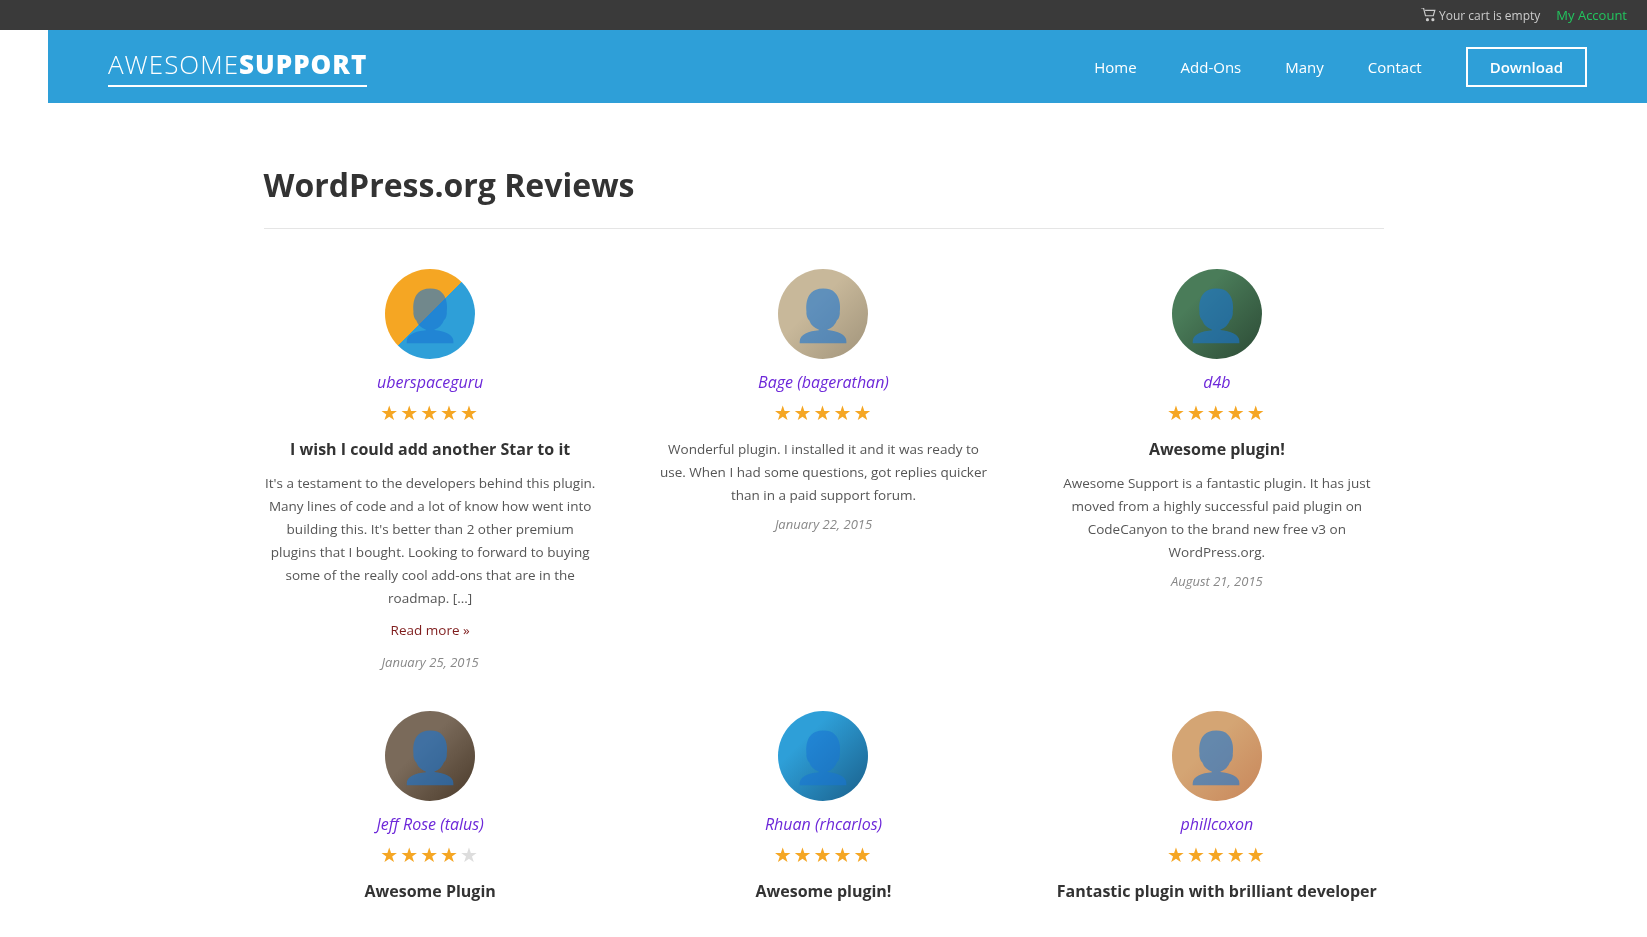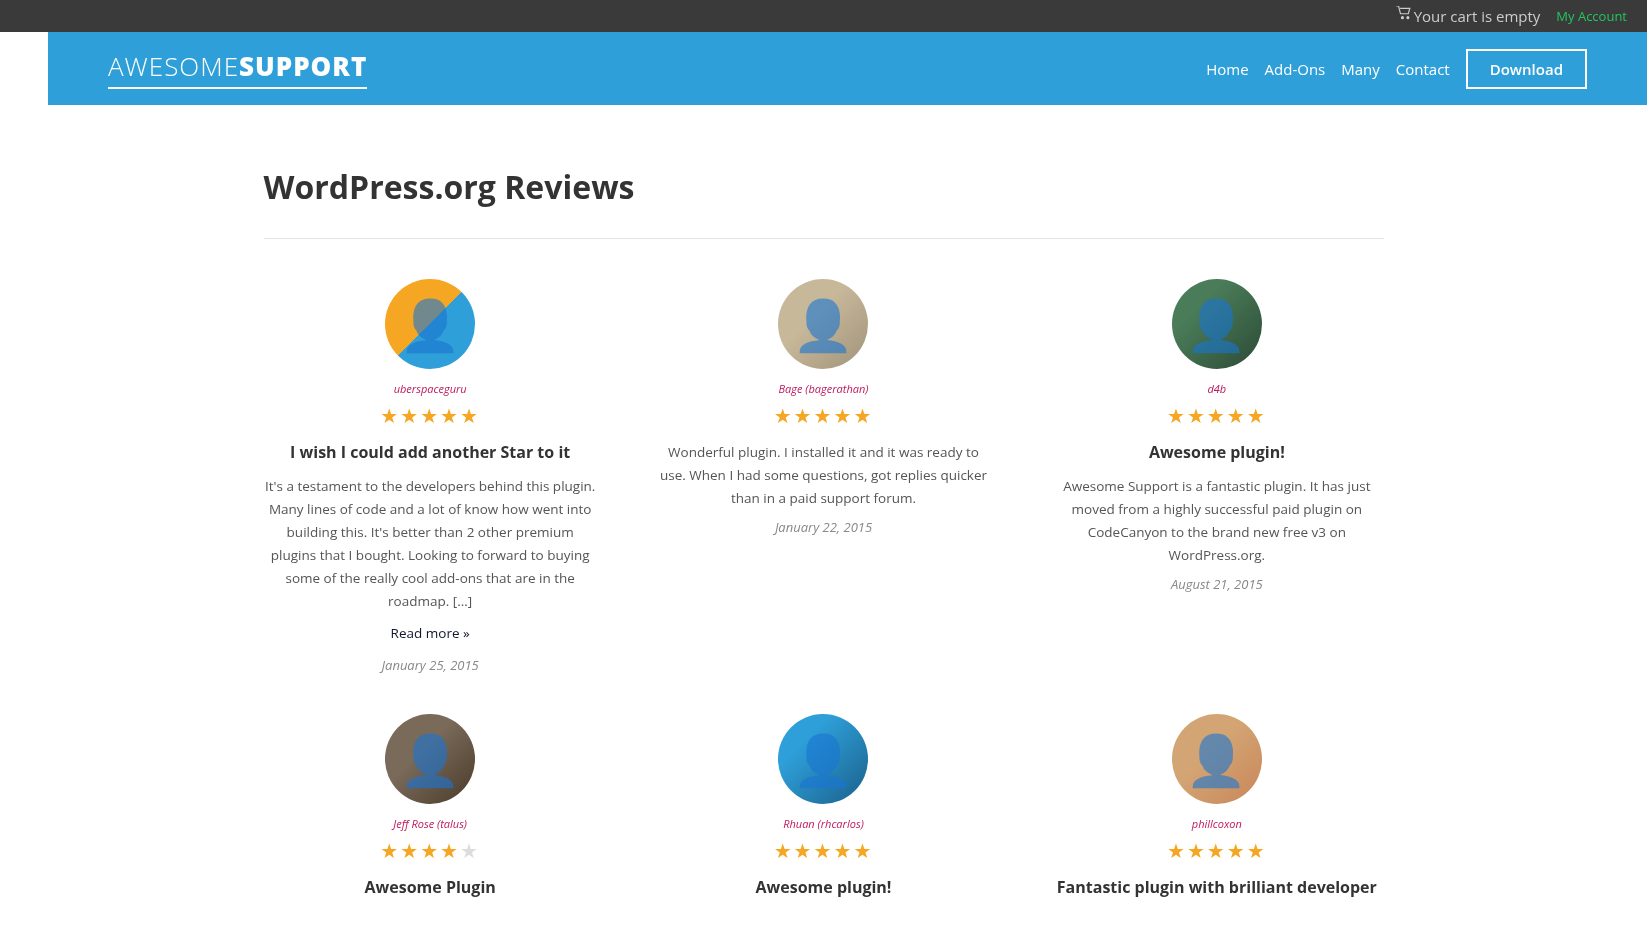--- a/index.html
+++ b/index.html
@@ -9,23 +9,24 @@
     .top-bar {
       background: #3a3a3a;
       padding: 6px 20px;
       display: flex;
       justify-content: flex-end;
       align-items: center;
       gap: 16px;
     }
     .top-bar-cart {
       display: flex;
+      align-items: center;
       gap: 2px;
       color: #ccc;
-      font-size: 15px;
+      font-size: 12px;
     }
     .top-bar-cart span { color: #ccc; }
     .top-bar-link {
       color: #22c55e;
       font-size: 13px;
       text-decoration: none;
       cursor: pointer;
     }
 
     
@@ -52,21 +53,21 @@
       font-weight: 800;
     }
     .logo-underline {
       height: 2px;
       background: #fff;
       margin-top: 3px;
     }
     .site-nav {
       display: flex;
       align-items: center;
-      gap: 16px;
+      gap: 44px;
     }
     .nav-link {
       color: #fff;
       text-decoration: none;
       font-size: 15px;
       font-weight: 400;
       cursor: pointer;
     }
     .nav-download-btn {
       color: #fff;
@@ -82,21 +83,21 @@
     
     .main-content {
       max-width: 1200px;
       margin: 0 auto;
       padding: 60px 40px 40px;
     }
     .page-title {
       font-size: 32px;
       font-weight: 700;
       color: #333;
-      margin-bottom: 30px;
+      margin-bottom: 22px;
     }
     .divider {
       height: 1px;
       background: #e5e5e5;
       margin-bottom: 40px;
     }
 
     
     .reviews-grid {
       display: grid;
@@ -125,22 +126,22 @@
     .avatar-5 { background: linear-gradient(135deg, #2e9fd8 30%, #1a5f8a 100%); }
     .avatar-6 { background: linear-gradient(135deg, #d4a574 40%, #c8865a 100%); }
 
     .avatar-silhouette {
       font-size: 50px;
       color: rgba(255,255,255,0.6);
       line-height: 1;
     }
 
     .reviewer-name {
-      font-size: 11px;
-      color: #be185d;
+      font-size: 16px;
+      color: #6d28d9;
       font-style: italic;
       margin-bottom: 6px;
     }
     .stars {
       color: #f5a623;
       font-size: 20px;
       margin-bottom: 12px;
       letter-spacing: 2px;
     }
     .review-title {
@@ -150,21 +151,21 @@
       margin-bottom: 12px;
       line-height: 1.4;
     }
     .review-text {
       font-size: 13.5px;
       color: #555;
       line-height: 1.7;
       margin-bottom: 8px;
     }
     .read-more {
-      color: #0f172a;
+      color: #7f1d1d;
       font-size: 13.5px;
       text-decoration: none;
       cursor: pointer;
       display: inline-block;
       margin-bottom: 8px;
     }
     .review-date {
       font-size: 13px;
       color: #888;
       font-style: italic;

